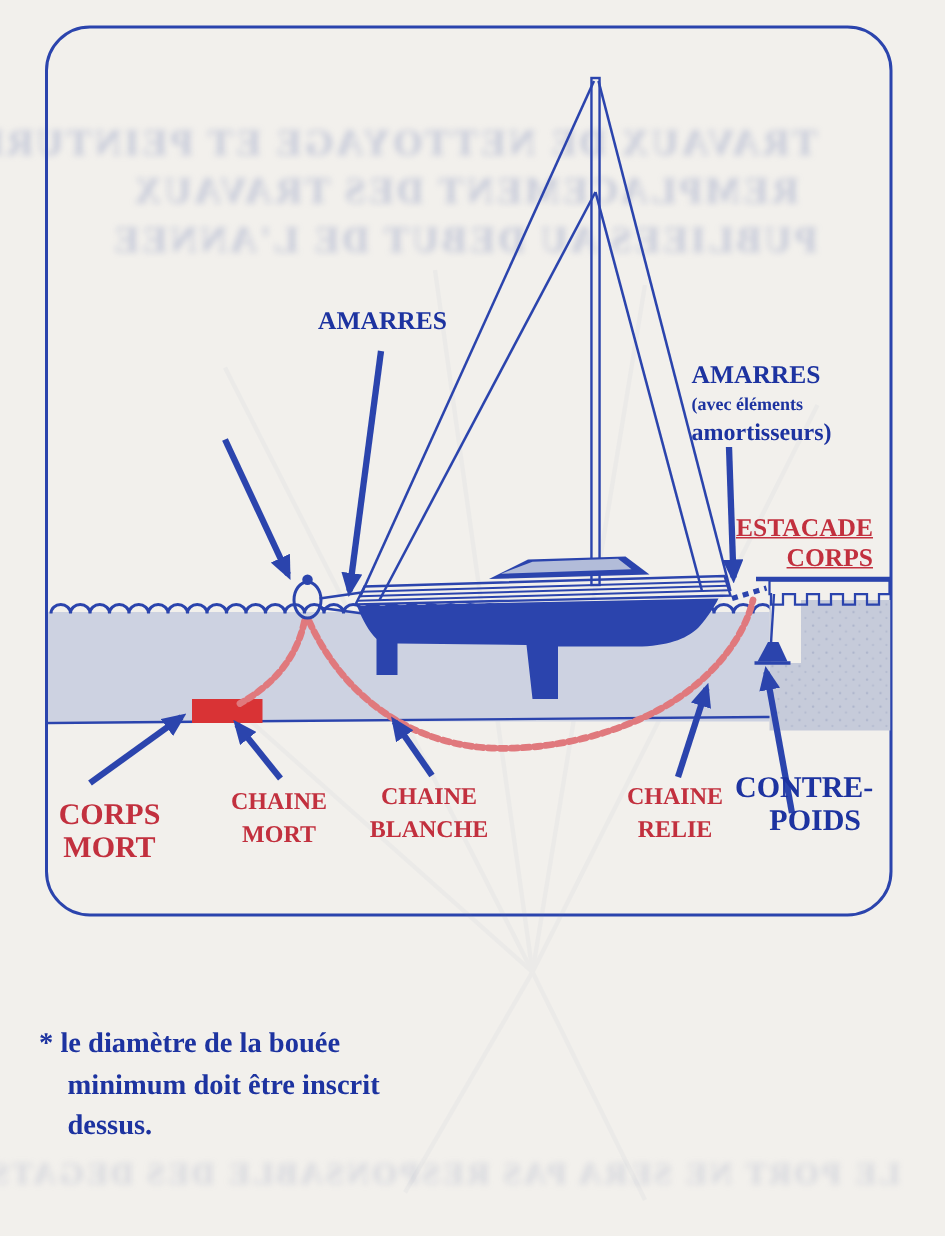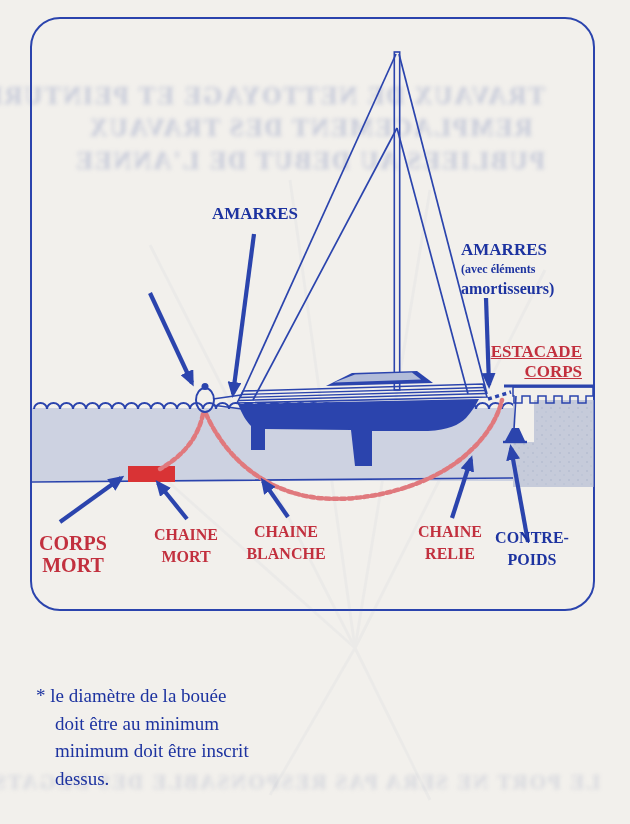--- a/index.html
+++ b/index.html
@@ -11,22 +11,22 @@
          text-align:center;white-space:nowrap;}
   #frame{position:absolute;left:30px;top:17px;width:561px;height:590px;
          border:2.5px solid var(--blue-line);border-radius:30px;}
   svg{position:absolute;left:0;top:0;width:630px;height:824px;}
   .lbl{position:absolute;font-weight:bold;line-height:21px;}
   .blue{color:var(--blue);}
   .red{color:var(--red-label);}
   .ctr{text-align:center;}
   .rgt{text-align:right;}
   .lblline{display:block;}
-  #footnote{position:absolute;left:36px;top:682px;width:310px;
-            font-weight:normal;font-size:19px;line-height:27.5px;color:var(--blue);}
+  #footnote{position:absolute;left:26px;top:682px;width:310px;
+            font-weight:bold;font-size:19px;line-height:27.5px;color:var(--blue);}
   #footnote .fl{display:block;padding-left:19px;}
   #footnote .fl.first{padding-left:0;}
   
   .sb{stroke:var(--blue-line);fill:none;}
   .fb{fill:var(--blue-line);}
   .fw{fill:var(--water);}
   .chain{stroke:var(--chain-red);stroke-width:4.5;fill:none;
          stroke-dasharray:4.5 3.2;stroke-linecap:round;}
   .arrow{stroke:var(--blue-line);stroke-width:4.2;fill:none;}
 </style>
@@ -154,25 +154,24 @@
   <div class="lbl red ctr" style="left:238px;top:521px;width:96px;font-size:16px;line-height:22px;">
     <span class="lblline">CHAINE</span>
     <span class="lblline">BLANCHE</span>
   </div>
 
   <div class="lbl red ctr" style="left:412px;top:521px;width:76px;font-size:16px;line-height:22px;">
     <span class="lblline">CHAINE</span>
     <span class="lblline">RELIE</span>
   </div>
 
-  <div class="lbl blue ctr" style="left:490px;top:527px;width:84px;font-size:16px;line-height:22px;">
+  <div class="lbl blue ctr" style="left:490px;top:514px;width:84px;font-size:20px;line-height:22px;text-align:right;">
     <span class="lblline">CONTRE-</span>
     <span class="lblline">POIDS</span>
   </div>
 
   <div id="footnote">
     <span class="fl first">* le diamètre de la bouée</span>
-    <span class="fl">doit être au minimum</span>
     <span class="fl">minimum doit être inscrit</span>
     <span class="fl">dessus.</span>
   </div>
 
 </div>
 
 </body></html>

